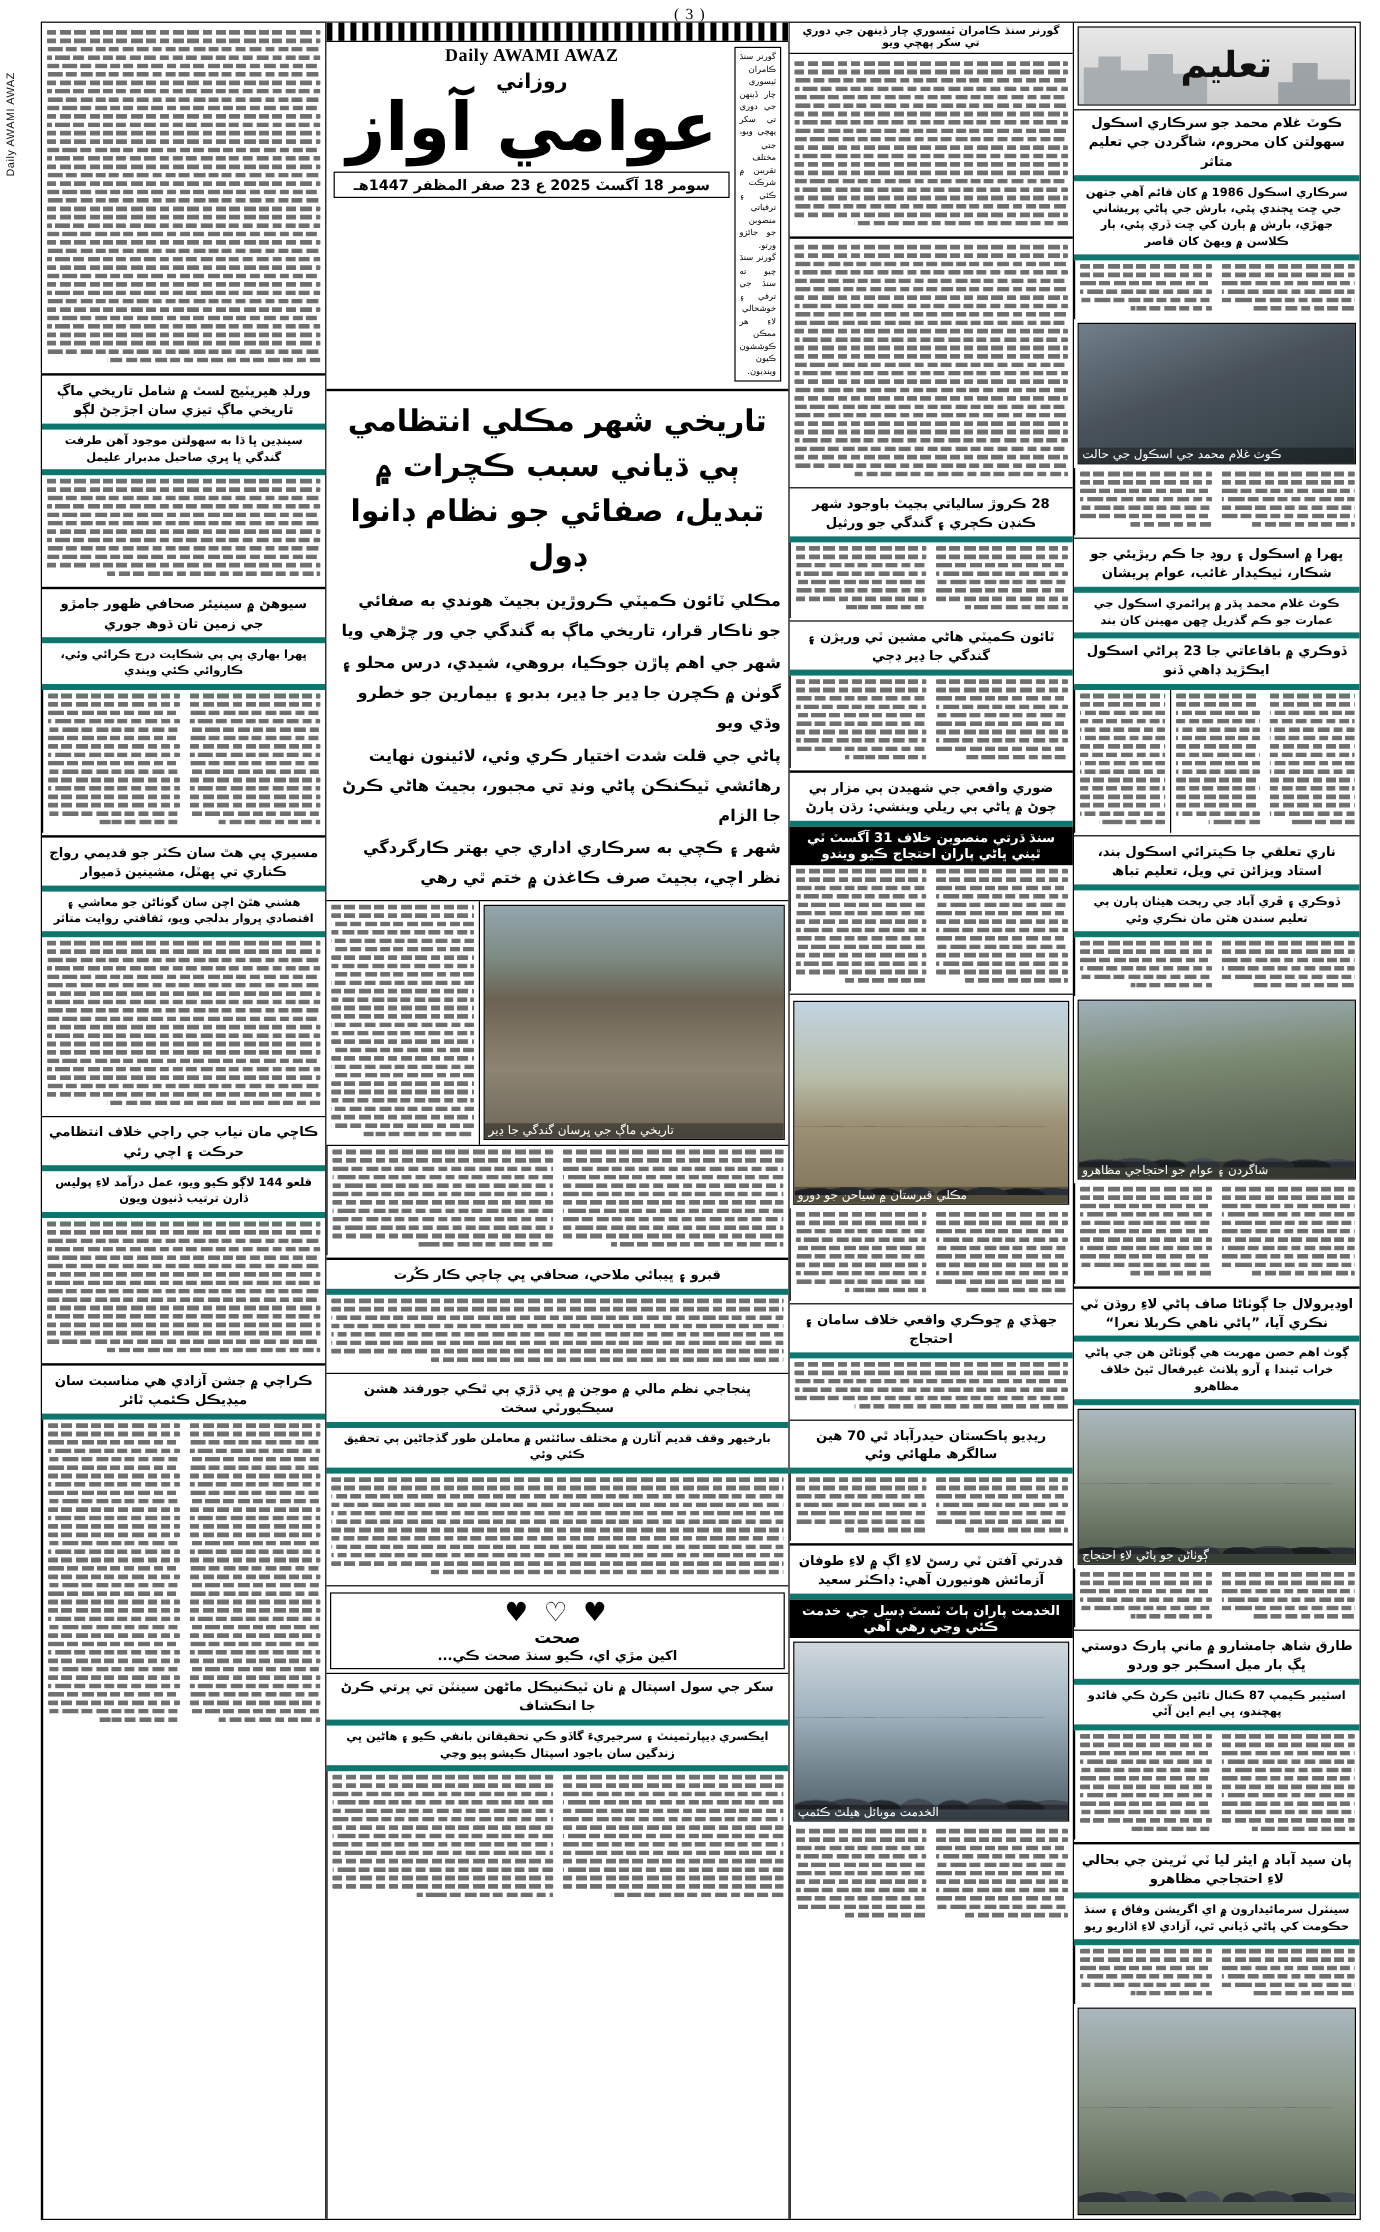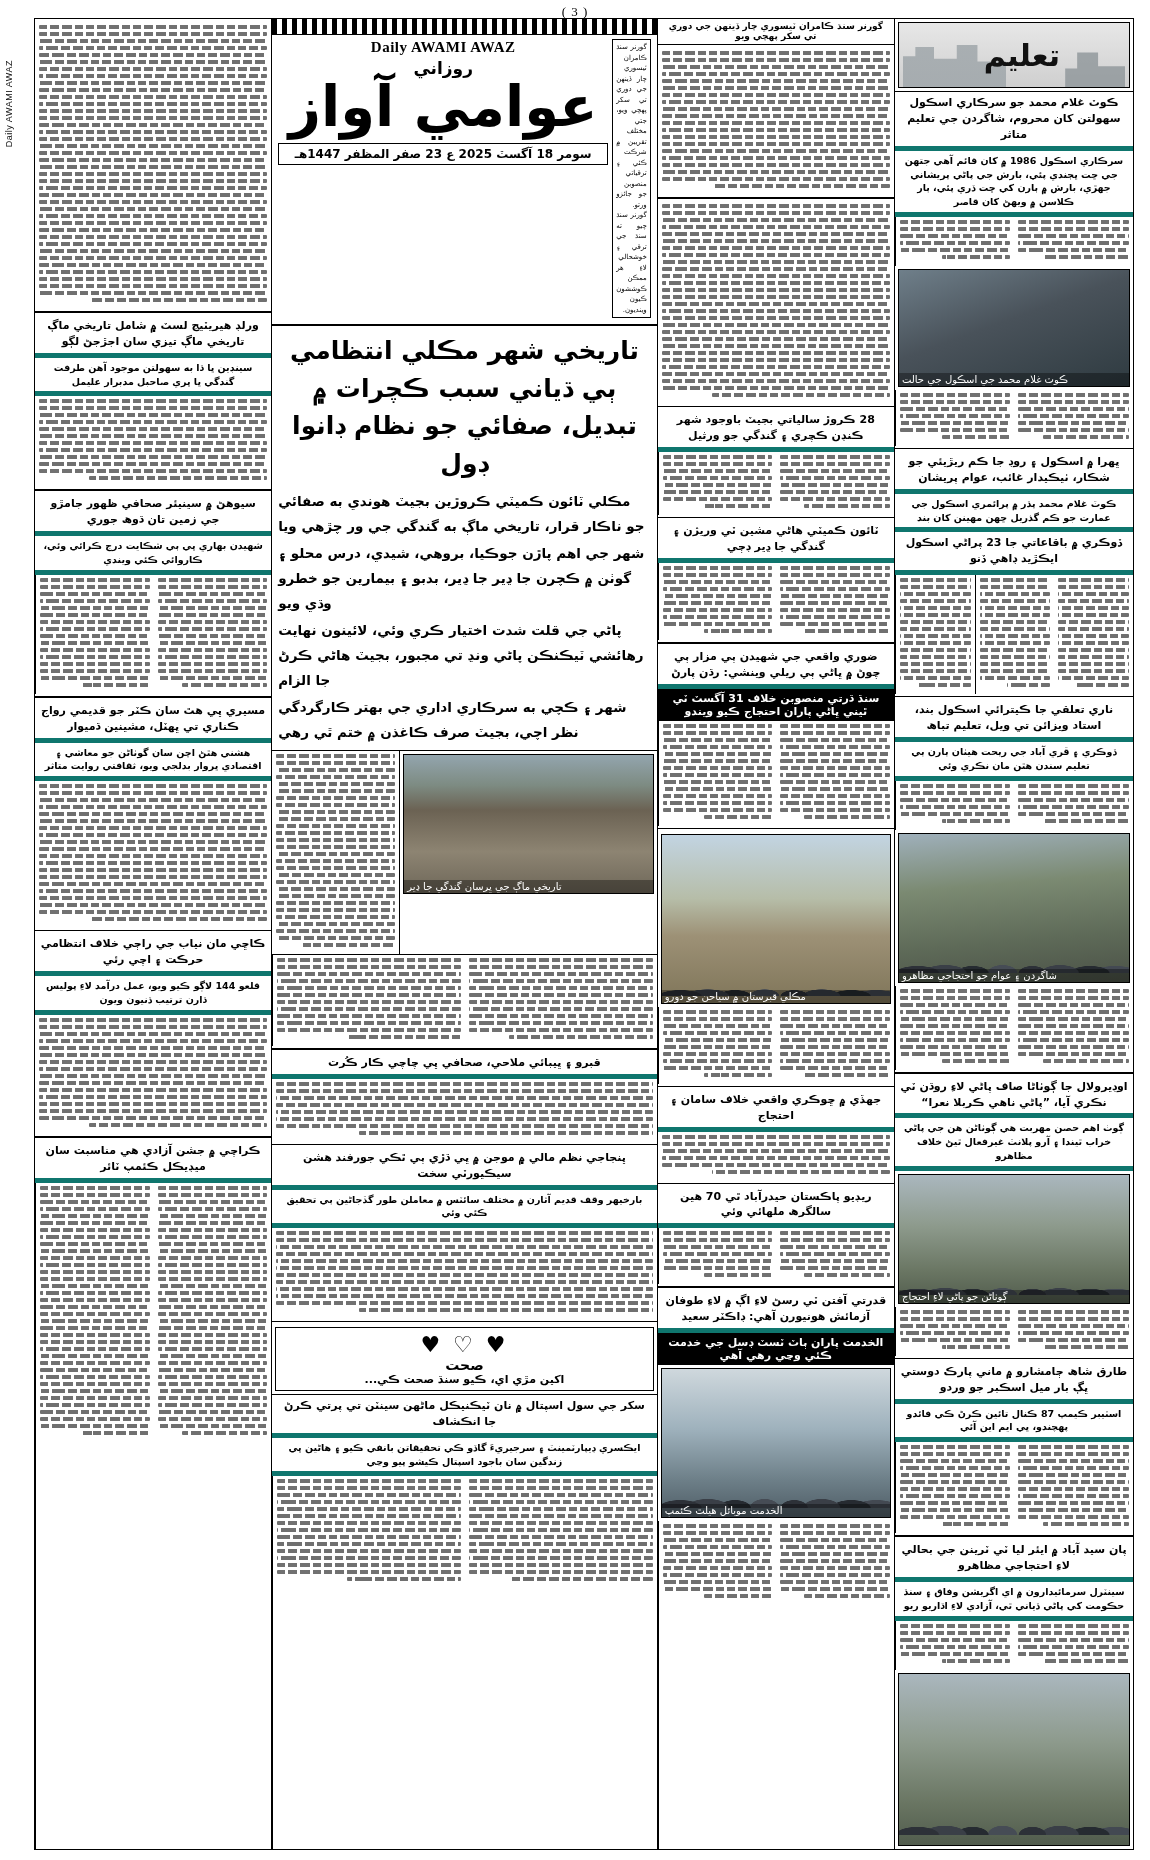--- a/index.html
+++ b/index.html
@@ -166,21 +166,21 @@
   .lead h1 {
     margin: 0 0 6px 0;
     font-size: 25px;
     font-weight: bold;
     line-height: 1.5;
   }
   .lead .sub {
     font-size: 13.5px;
     font-weight: bold;
     line-height: 1.85;
-    text-align: left;
+    text-align: right;
   }
   .lead .sub div { padding: 1px 0; }
 
   
   .photo {
     background: #8a8a8a;
     position: relative;
     overflow: hidden;
     border: 1px solid #000;
     margin: 3px;
@@ -830,21 +830,21 @@
         <div class="sub">
           <div>مڪلي ٽائون ڪميٽي ڪروڙين بجيٽ هوندي به صفائي جو ناڪار قرار، تاريخي ماڳ به گندگي جي ور چڙهي ويا</div>
           <div>شهر جي اهم پاڙن جوڪيا، بروهي، شيدي، درس محلو ۽ گوٺن ۾ ڪچرن جا ڍير جا ڍير، بدبو ۽ بيمارين جو خطرو وڌي ويو</div>
           <div>پاڻي جي قلت شدت اختيار ڪري وئي، لائينون نهايت رهائشي ٽيڪنڪن پاڻي ونڍ تي مجبور، بجيٽ هاڻي ڪرڻ جا الزام</div>
           <div>شهر ۽ ڪچي به سرڪاري اداري جي بهتر ڪارگردگي نظر اچي، بجيٽ صرف ڪاغذن ۾ ختم ٿي رهي</div>
         </div>
       </div>
 
       <div style="display:flex;flex-direction:row;border-bottom:1px solid #000">
         <div style="flex:1">
-          <div class="photo p-trash" style="height:140px">
+          <div class="photo p-trash" style="height:196px">
             <div class="fig-cap">تاريخي ماڳ جي ڀرسان گندگي جا ڍير</div>
           </div>
         </div>
         <div style="width:128px;border-right:1px solid #000" class="body-lines">
           <div class="ln"></div>
             <div class="ln"></div>
             <div class="ln"></div>
             <div class="ln"></div>
           <div class="ln"></div>
             <div class="ln"></div>
@@ -1043,21 +1043,21 @@
           <div class="ln"></div>
           <div class="ln"></div>
         <div class="ln"></div>
           <div class="ln"></div>
           <div class="ln"></div>
           <div class="ln short2"></div>
       </div>
 
       <div class="sep-thick"></div>
       <div class="hl hl-s rule-bot">سيوهڻ ۾ سينيئر صحافي ظهور جامڙو جي زمين تان ڌوھ جوري</div>
-      <div class="hl hl-xs rule-bot">شهيدن بهاري ڀي ٻي شڪايت درج ڪرائي وئي، ڪاروائي ڪئي ويندي</div>
+      <div class="hl hl-xs rule-bot">ڀهرا بهاري ڀي ٻي شڪايت درج ڪرائي وئي، ڪاروائي ڪئي ويندي</div>
 
       <div class="twocol">
         <div class="body-lines">
           <div class="ln"></div>
             <div class="ln"></div>
             <div class="ln"></div>
             <div class="ln"></div>
           <div class="ln"></div>
             <div class="ln"></div>
             <div class="ln"></div>

